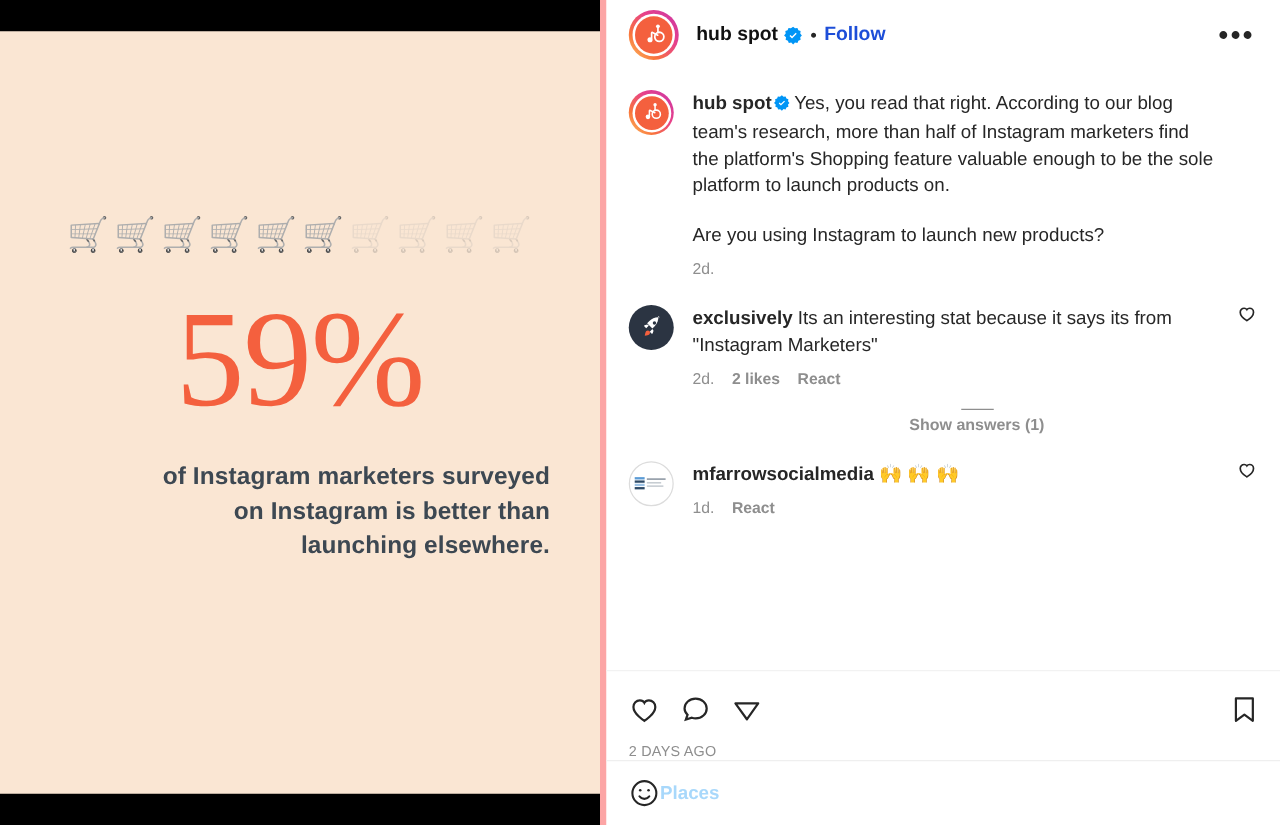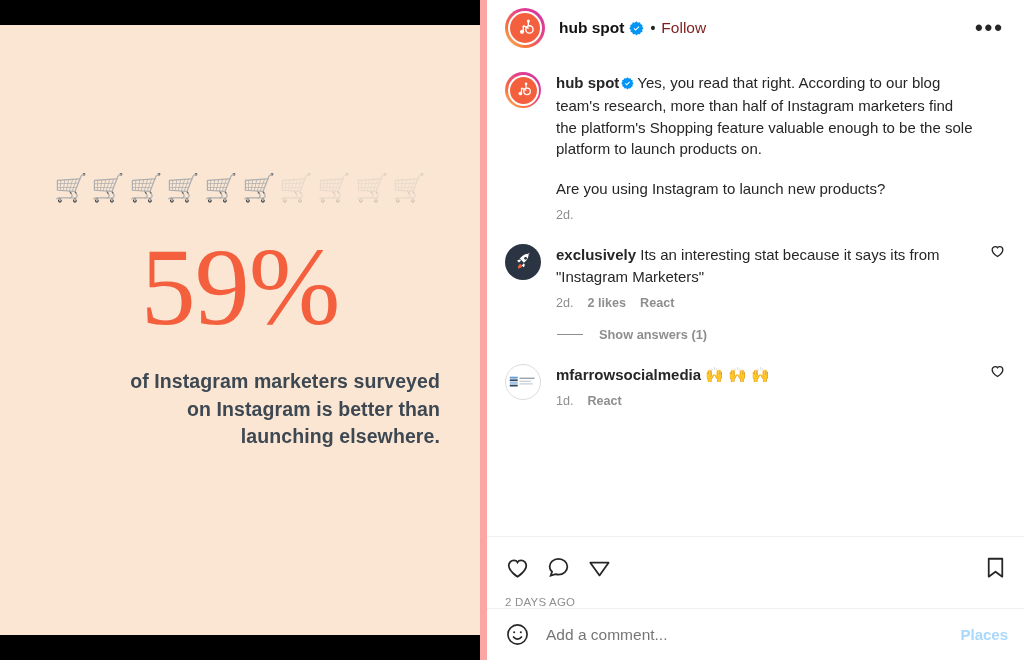--- a/index.html
+++ b/index.html
@@ -45,21 +45,21 @@
     font-size:19.5px;line-height:1.42;
     font-weight:600;
     letter-spacing:.1px;
   }
   .stat-copy div{white-space:nowrap;}
 
   
   .side{
     width:544px;flex:0 0 544px;height:660px;
     display:flex;flex-direction:column;background:#fff;
-    border-left:7px solid #fca5a5;
+    border-left:5px solid #fca5a5;
     box-sizing:border-box;
   }
 
   
   .hd{
     height:56px;flex:0 0 56px;display:flex;align-items:center;
     padding:0 16px 0 18px;box-sizing:border-box;
   }
   .ring{
     width:40px;height:40px;border-radius:50%;
@@ -73,21 +73,21 @@
   .hub{
     width:30px;height:30px;border-radius:50%;background:#f4603e;
     display:flex;align-items:center;justify-content:center;
   }
   .hd-name{
     margin-left:14px;display:flex;align-items:center;
     font-size:15.5px;color:#111;font-weight:700;
   }
   .verified{margin-left:5px;display:inline-flex;}
   .dot-sep{color:#262626;margin:0 6px;font-weight:700;font-size:14px;}
-  .follow{color:#7f1d1d;font-weight:400;font-size:15.5px;cursor:pointer;}
+  .follow{color:#1d4ed8;font-weight:700;font-size:15.5px;cursor:pointer;}
   .more{
     margin-left:auto;color:#262626;font-size:22px;letter-spacing:2px;
     line-height:10px;cursor:pointer;padding-right:4px;font-weight:700;
   }
 
   
   .body{flex:1 1 auto;overflow:hidden;padding:0 16px 0 18px;box-sizing:border-box;}
 
   .cmt{display:flex;padding:14px 0 0 0;position:relative;}
   .cmt.caption{padding-top:16px;}
@@ -113,22 +113,22 @@
   .ctext p.gap{margin-top:19px;}
   .meta{
     margin-top:9px;display:flex;align-items:center;gap:14px;
     font-size:12.6px;color:#8e8e8e;
   }
   .meta .b{font-weight:600;color:#8e8e8e;cursor:pointer;}
   .like-sm{
     position:absolute;right:2px;top:20px;cursor:pointer;
   }
   .showans{
-    display:flex;align-items:center;gap:16px;margin:17px 0 0 52px;
-    font-size:12.8px;color:#8e8e8e;font-weight:600;cursor:pointer;
+    display:flex;align-items:center;gap:4px;margin:17px 0 0 52px;
+    font-size:12.8px;color:#8e8e8e;font-weight:600;cursor:pointer;flex-direction:column;
   }
   .showans .ln{width:26px;height:1px;background:#8e8e8e;display:block;}
 
   
   .actions{
     border-top:1px solid #f2f2f2;
     padding:10px 16px 0 18px;box-sizing:border-box;
   }
   .arow{display:flex;align-items:center;gap:16px;height:40px;}
   .ico{cursor:pointer;display:flex;align-items:center;}
@@ -343,18 +343,17 @@
 
     <div class="addc">
       <span class="ico">
         <svg width="25" height="25" viewBox="0 0 24 24" fill="none" stroke="#262626" stroke-width="1.6" aria-hidden="true">
           <circle cx="12" cy="12" r="9.2"></circle>
           <circle cx="8.8" cy="9.8" r="1" fill="#262626" stroke="none"></circle>
           <circle cx="15.2" cy="9.8" r="1" fill="#262626" stroke="none"></circle>
           <path d="M8.2 14.4c.9 1.3 2.2 2 3.8 2s2.9-.7 3.8-2" stroke-linecap="round"></path>
         </svg>
       </span>
-      <input class="ph" type="text" placeholder="Add a comment..." style="">
       <span class="places">Places</span>
     </div>
 
   </div>
 </div>
 
 </body></html>

